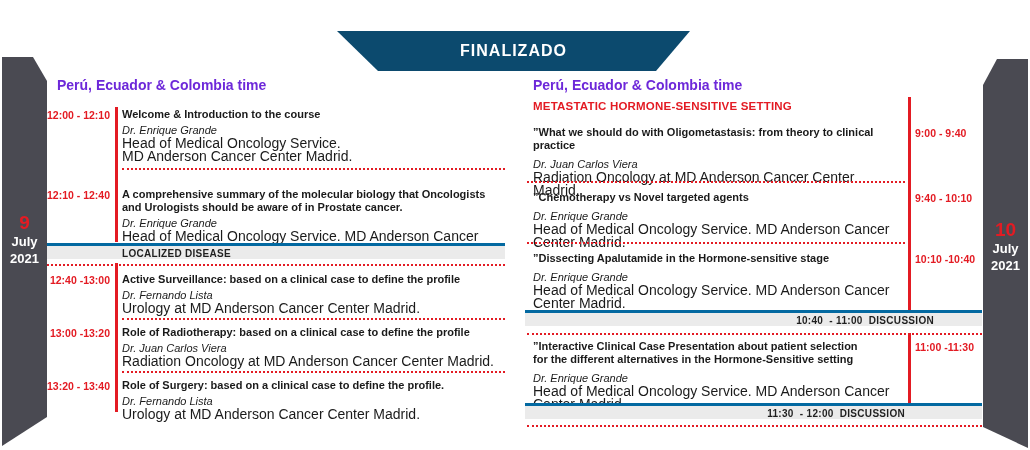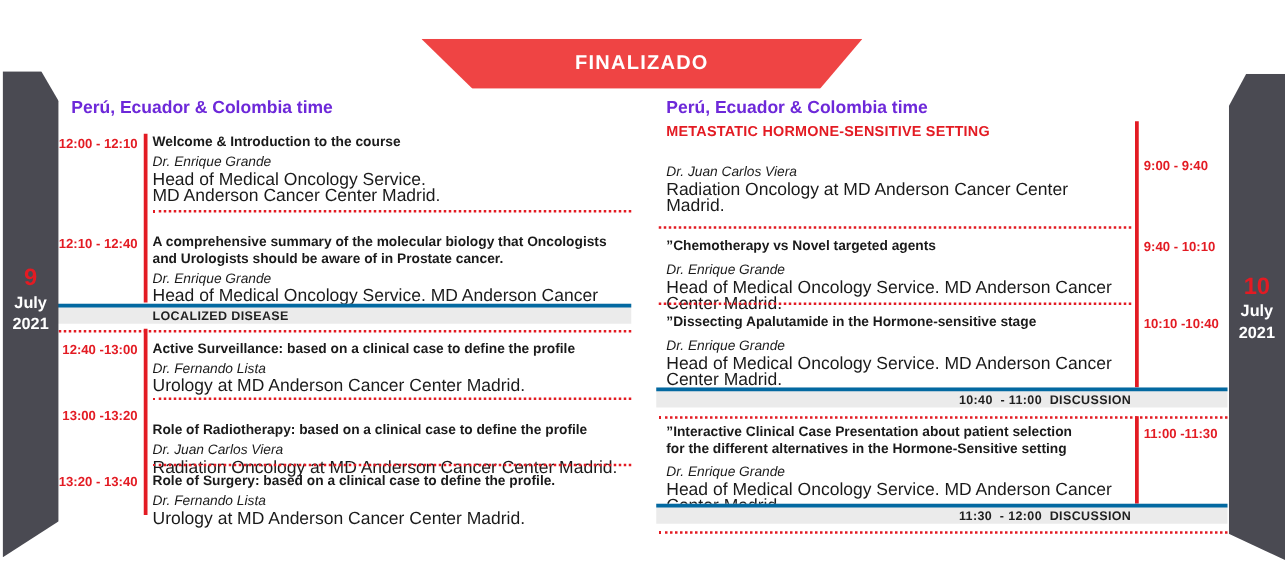--- a/index.html
+++ b/index.html
@@ -1,20 +1,20 @@
 <!DOCTYPE html>
 <html><head>
 <meta charset="utf-8">
 <style>
   html,body{margin:0;padding:0;background:#ffffff;}
   .stage{position:relative;width:1030px;height:450px;background:#ffffff;overflow:hidden;
          font-family:"Liberation Sans", sans-serif;color:#1a1a1a;}
 
   
-  .banner{position:absolute;left:337px;top:31px;width:353px;height:40px;background:#ef4444;
+  .banner{position:absolute;left:337px;top:31px;width:353px;height:40px;background:#0c4a6e;
           clip-path:polygon(0 0,100% 0,calc(100% - 34px) 100%,41px 100%);
           text-align:center;line-height:40px;}
   .banner span{color:#ffffff;font-weight:bold;font-size:16px;letter-spacing:1px;}
 
   
   .panel{position:absolute;width:45px;height:389px;background:#4a4a52;z-index:6;}
   .panel-left{left:2px;top:57px;clip-path:polygon(0 0,31px 0,45px 24px,45px 360px,0 389px);}
   .panel-right{left:983px;top:59px;clip-path:polygon(14px 0,45px 0,45px 389px,0 368px,0 26px);}
   .date-block{position:absolute;width:100%;text-align:center;}
   .panel-left .date-block{top:155px;}
@@ -43,21 +43,21 @@
   
   .time{position:absolute;font-size:10.5px;font-weight:bold;color:#e31b23;white-space:pre;}
   .time-l{left:38px;width:72px;text-align:right;}
   .time-r{left:915px;width:60px;text-align:left;}
 
   
   .bar{position:absolute;background:#ebebeb;border-top:3px solid #0369a1;height:16px;
        font-size:10px;line-height:16px;color:#1f1f1f;box-sizing:content-box;z-index:2;}
   .bar span{white-space:pre;font-weight:600;letter-spacing:.3px;}
   .bar-left{left:30px;top:243px;width:475px;padding-left:92px;box-sizing:border-box;}
-  .bar-r1{left:525px;top:310px;width:457px;text-align:right;padding-right:77px;box-sizing:border-box;}
+  .bar-r1{left:525px;top:310px;width:457px;text-align:right;padding-right:48px;box-sizing:border-box;}
   .bar-r2{left:525px;top:403px;width:457px;text-align:right;padding-right:77px;box-sizing:border-box;}
 </style>
 </head>
 <body>
 
 <div class="stage">
 
   <div class="banner">
     <span>FINALIZADO</span>
   </div>
@@ -109,21 +109,21 @@
   </div>
   <div class="dotted" style="left:30px;top:264px;width:475px;"></div>
 
   <div class="session colL" style="left:122px;top:273px;width:383px;">
     <div class="s-title">Active Surveillance: based on a clinical case to define the profile</div>
     <div class="s-speaker">Dr. Fernando Lista</div>
     <div class="s-aff">Urology at MD Anderson Cancer Center Madrid.</div>
   </div>
   <div class="dotted" style="left:122px;top:318px;width:383px;"></div>
 
-  <div class="session colL" style="left:122px;top:338px;width:383px;">
+  <div class="session colL" style="left:122px;top:326px;width:383px;">
     <div class="s-title">Role of Radiotherapy: based on a clinical case to define the profile</div>
     <div class="s-speaker">Dr. Juan Carlos Viera</div>
     <div class="s-aff">Radiation Oncology at MD Anderson Cancer Center Madrid.</div>
   </div>
   <div class="dotted" style="left:122px;top:371px;width:383px;"></div>
 
   <div class="session colL" style="left:122px;top:379px;width:383px;">
     <div class="s-title">Role of Surgery: based on a clinical case to define the profile.</div>
     <div class="s-speaker">Dr. Fernando Lista</div>
     <div class="s-aff">Urology at MD Anderson Cancer Center Madrid.</div>
@@ -134,20 +134,21 @@
 
   <div class="vline" style="left:908px;top:97px;height:213px;"></div>
   <div class="vline" style="left:908px;top:333px;height:70px;"></div>
 
   <div class="time time-r" style="top:127px;">9:00 - 9:40</div>
   <div class="time time-r" style="top:192px;">9:40 - 10:10</div>
   <div class="time time-r" style="top:253px;">10:10 -10:40</div>
   <div class="time time-r" style="top:341px;">11:00 -11:30</div>
 
   <div class="session colR" style="left:533px;top:126px;width:370px;">
+    <div class="s-title">”What we should do with Oligometastasis: from theory to clinical practice</div>
     <div class="s-speaker">Dr. Juan Carlos Viera</div>
     <div class="s-aff">Radiation Oncology at MD Anderson Cancer Center Madrid.</div>
   </div>
   <div class="dotted" style="left:527px;top:181px;width:378px;"></div>
 
   <div class="session colR" style="left:533px;top:191px;width:370px;">
     <div class="s-title">”Chemotherapy vs Novel targeted agents</div>
     <div class="s-speaker">Dr. Enrique Grande</div>
     <div class="s-aff">Head of Medical Oncology Service. MD Anderson Cancer Center Madrid.</div>
   </div>

